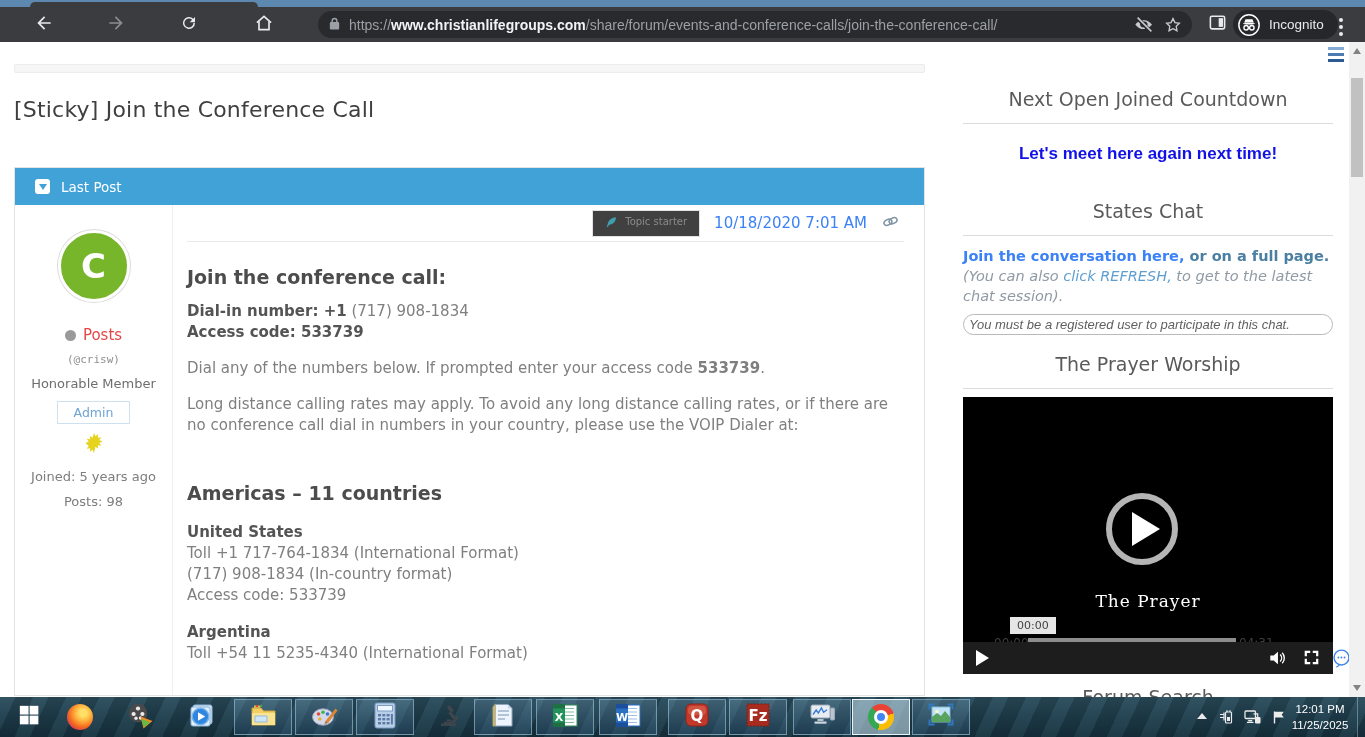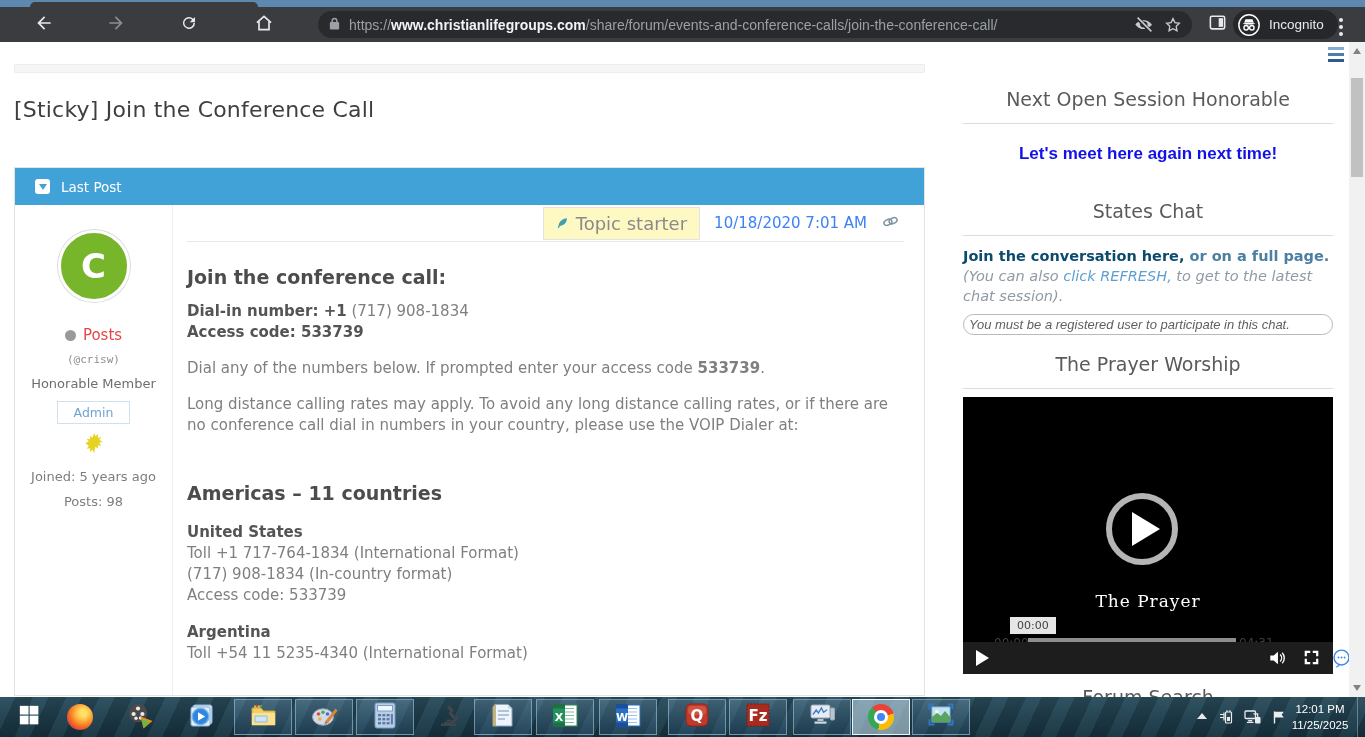--- a/index.html
+++ b/index.html
@@ -58,40 +58,40 @@
   .status-dot{width:11px;height:11px;border-radius:50%;background:#9a9a9a;}
   .uname{color:#e64545;font-size:15px;font-weight:500;}
   .handle{margin-top:9px;font-family:"DejaVu Sans Mono",monospace;font-size:11px;color:#8f8f8f;}
   .role{margin-top:10px;font-size:13px;color:#6e6e6e;}
   .admin-badge{display:inline-block;margin-top:10px;padding:3px 16px;border:1px solid #cfe0ef;color:#6fa3d4;font-size:12.5px;background:#fff;}
   .star-badge{margin-top:8px;}
   .joined{margin-top:11px;font-size:13px;color:#7d7d7d;}
   .posts{margin-top:10px;font-size:13px;color:#7d7d7d;}
   .content{flex:1;padding:0 20px 0 14px;}
   .meta-row{height:37px;border-bottom:1px solid #e9e9e9;display:flex;align-items:center;justify-content:flex-end;gap:14px;padding-right:4px;}
-  .ts-badge{display:flex;align-items:flex-start;gap:7px;border:1px solid #e3e3e3;padding:5px 12px;color:#8a8a8a;font-size:18px;background:#fef9c3;}
+  .ts-badge{display:flex;align-items:flex-start;gap:7px;border:1px solid #e3e3e3;padding:5px 12px;color:#8a8a8a;font-size:10px;background:#404040;}
   .meta-date{font-size:15px;color:#3b82f6;}
   h2.call-h{font-size:19px;color:#4c4c4c;margin:24px 0 13px;font-weight:700;}
   .bodyline{font-size:15px;color:#7f7f7f;line-height:21px;margin:0;}
   .bodyline strong, .blk strong{color:#545454;}
   .para{font-size:15px;color:#7f7f7f;line-height:21px;margin:15px 0 0;}
   a.plink{color:#4e97c6;text-decoration:none;}
   h2.region-h{font-size:19px;color:#4c4c4c;margin:46px 0 18px;font-weight:700;}
   .country{margin-top:16px;}
   .country .cname{font-size:15px;font-weight:700;color:#545454;line-height:21px;}
   .country div{font-size:15px;color:#7f7f7f;line-height:21px;}
 
   
   .sidebar{position:absolute;left:963px;top:0;width:370px;text-align:center;}
   .sb-h{font-size:19px;font-weight:500;color:#5a5a5a;margin:0;}
   .sb-hr{border:0;border-top:1px solid #dcdcdc;margin:13px 0 0;}
   .countdown-msg{margin-top:20px;color:#1212e8;font-size:17px;font-weight:700;font-family:"Liberation Sans",sans-serif;}
   .gc-title{margin-top:36px;}
   .chat-p{text-align:left;margin-top:10px;font-size:14.5px;line-height:20px;}
-  .chat-b{font-weight:700;color:#0c4a6e;}
+  .chat-b{font-weight:700;color:#3b82f6;}
   .chat-link{font-weight:700;color:#4b7fa2;}
   .chat-i{font-style:italic;color:#8f9aa5;}
   .chat-i .ilink{color:#5f9fd0;}
   .notice{margin-top:8px;border:1px solid #b9b9b9;border-radius:12px;padding:2px 5px;font-size:13px;color:#5f5f5f;text-align:left;
           white-space:nowrap;overflow:hidden;font-family:"Liberation Sans",sans-serif;font-style:italic;}
   .pw-title{margin-top:18px;}
   .video{position:relative;margin-top:8px;width:370px;height:277px;background:#000;text-align:left;}
   .big-play{position:absolute;left:143px;top:96px;width:72px;height:72px;border:6px solid #b5b5b5;border-radius:50%;
             display:flex;align-items:center;justify-content:center;}
   .big-play i{width:0;height:0;border-top:17px solid transparent;border-bottom:17px solid transparent;border-left:28px solid #fff;margin-left:8px;}
@@ -269,21 +269,21 @@
               <div class="cname">Argentina</div>
               <div>Toll +54 11 5235-4340 (International Format)</div>
 
             </div>
           </div>
         </div>
       </div>
     </div>
 
     <aside class="sidebar">
-      <h3 class="sb-h" style="margin-top:46px;">Next Open Session Honorable</h3>
+      <h3 class="sb-h" style="margin-top:46px;">Next Open Joined Countdown</h3>
       <hr class="sb-hr">
       <div class="countdown-msg">Let's meet here again next time!</div>
 
       <h3 class="sb-h gc-title">States Chat</h3>
       <hr class="sb-hr">
       <div class="chat-p">
         <span class="chat-b">Join the conversation here,</span><a href="#" class="chat-link" style="text-decoration:none;"> or on a full page.</a><br>
         <span class="chat-i"><span>(You can also </span><a href="#" class="ilink" style="text-decoration:none;">click REFRESH,</a><span> to get to the latest chat session).</span></span>
       </div>
       <div class="notice">You must be a registered user to participate in this chat.</div>

